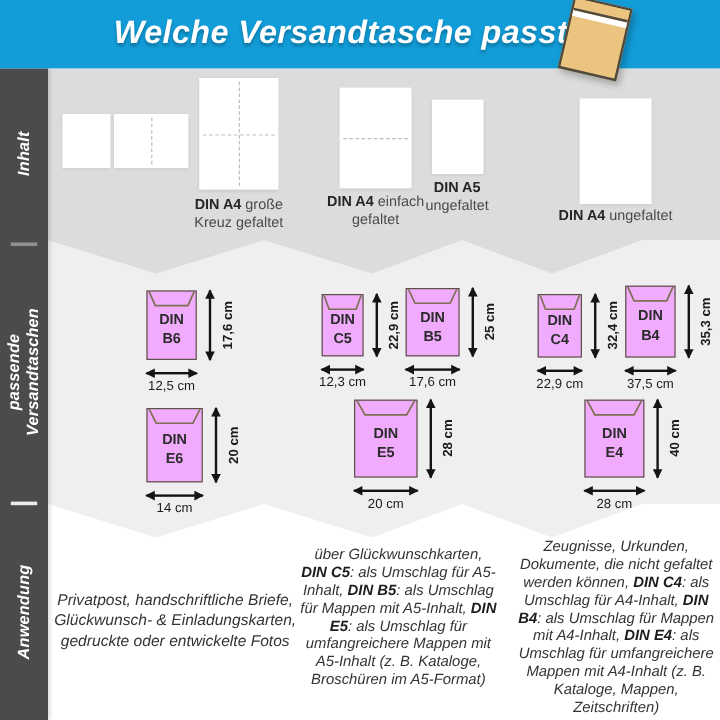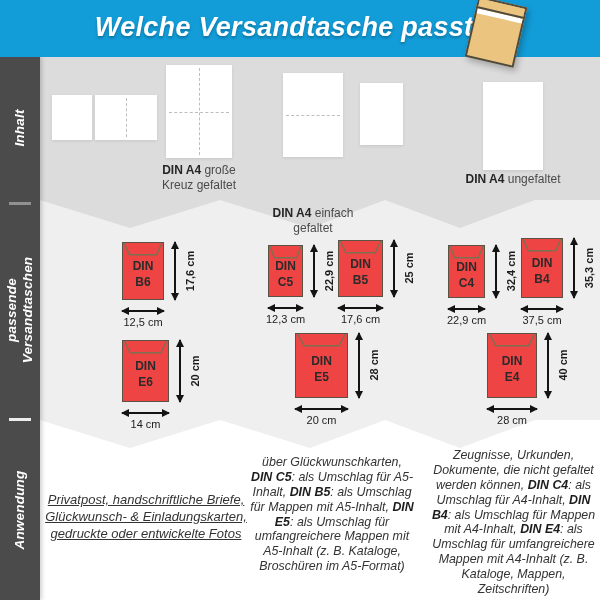--- a/index.html
+++ b/index.html
@@ -37,21 +37,21 @@
 
   
   .sheet{position:absolute;background:#fff;box-shadow:0 1px 3px rgba(0,0,0,0.10);z-index:10;}
   .fold-v{position:absolute;left:50%;top:3px;bottom:3px;width:0;border-left:1px dashed #bdbdbd;}
   .fold-h{position:absolute;top:50%;left:3px;right:3px;height:0;border-top:1px dashed #bdbdbd;}
   .sheet-label{position:absolute;text-align:center;font-size:12px;line-height:1.25;color:#4a4a4a;z-index:10;}
   .sheet-label b{color:#262626;}
 
   
   .env-unit{position:absolute;z-index:10;}
-  .env{position:absolute;left:0;top:0;background:#ef4444;border:1px solid #5A5244;box-sizing:border-box;
+  .env{position:absolute;left:0;top:0;background:#f0abfc;border:1px solid #5A5244;box-sizing:border-box;
     display:flex;align-items:center;justify-content:center;}
   .flap{position:absolute;left:0;top:0;width:100%;height:13px;}
   .env-name{font-size:12px;font-weight:bold;color:#2b2b2b;text-align:center;line-height:1.3;
     white-space:pre-line;padding-top:8px;}
   .varrow{position:absolute;width:2px;background:#141414;}
   .varrow::before{content:"";position:absolute;top:-1px;left:-3px;width:0;height:0;
     border-left:4px solid transparent;border-right:4px solid transparent;border-bottom:8px solid #141414;}
   .varrow::after{content:"";position:absolute;bottom:-1px;left:-3px;width:0;height:0;
     border-left:4px solid transparent;border-right:4px solid transparent;border-top:8px solid #141414;}
   .harrow{position:absolute;height:2px;background:#141414;}
@@ -108,26 +108,30 @@
     <div class="fold-h"></div>
   </div>
   <div class="sheet-label" style="left:158px;top:163px;width:82px;">
     <b>DIN A4</b>
     <span>große Kreuz gefaltet</span>
   </div>
 
   <div class="sheet" style="left:283px;top:73px;width:60px;height:84px;">
     <div class="fold-h"></div>
   </div>
-  <div class="sheet-label" style="left:261px;top:161px;width:104px;margin-top:45px;">
+  <div class="sheet-label" style="left:261px;top:161px;width:104px;">
     <b>DIN A4</b>
     <span>einfach gefaltet</span>
   </div>
 
   <div class="sheet" style="left:360px;top:83px;width:43px;height:62px;"></div>
+  <div class="sheet-label" style="left:344px;top:149px;width:74px;">
+    <b>DIN A5</b>
+    <span>ungefaltet</span>
+  </div>
 
   <div class="sheet" style="left:483px;top:82px;width:60px;height:88px;"></div>
   <div class="sheet-label" style="left:438px;top:172px;width:150px;">
     <b>DIN A4</b>
     <span>ungefaltet</span>
   </div>
 
   <div class="env-unit" style="left:122px;top:242px;">
     <div class="env" style="width:42px;height:58px;">
       <svg class="flap" viewBox="0 0 100 20" preserveAspectRatio="none">
@@ -233,17 +237,17 @@
         </svg>
       <span class="env-name">DIN
 E4</span>
     </div>
     <div class="varrow" style="left:60px;top:0;height:65px;"></div>
     <div class="vlabel" style="left:46px;top:25px;">40 cm</div>
     <div class="harrow" style="left:0;top:75px;width:50px;"></div>
     <div class="hlabel" style="left:-15px;top:81px;width:80px;">28 cm</div>
   </div>
 
-  <div class="app-col col1" style="left:43px;top:492px;width:206px;text-decoration:underline;"><span>Privatpost, handschriftliche Briefe, Glückwunsch- &amp; Einladungskarten, gedruckte oder entwickelte Fotos</span></div>
+  <div class="app-col col1" style="left:43px;top:492px;width:206px;"><span>Privatpost, handschriftliche Briefe, Glückwunsch- &amp; Einladungskarten, gedruckte oder entwickelte Fotos</span></div>
   <div class="app-col col23" style="left:250px;top:455px;width:164px;"><span>über Glückwunschkarten, </span><b>DIN C5</b><span>: als Umschlag für A5-Inhalt, </span><b>DIN B5</b><span>: als Umschlag für Mappen mit A5-Inhalt, </span><b>DIN E5</b><span>: als Umschlag für umfangreichere Mappen mit A5-Inhalt (z. B. Kataloge, Broschüren im A5-Format)</span></div>
   <div class="app-col col23" style="left:427px;top:448px;width:173px;"><span>Zeugnisse, Urkunden, Dokumente, die nicht gefaltet werden können, </span><b>DIN C4</b><span>: als Umschlag für A4-Inhalt, </span><b>DIN B4</b><span>: als Umschlag für Mappen mit A4-Inhalt, </span><b>DIN E4</b><span>: als Umschlag für umfangreichere Mappen mit A4-Inhalt (z. B. Kataloge, Mappen, Zeitschriften)</span></div>
 
 </div>
 
 </body></html>

